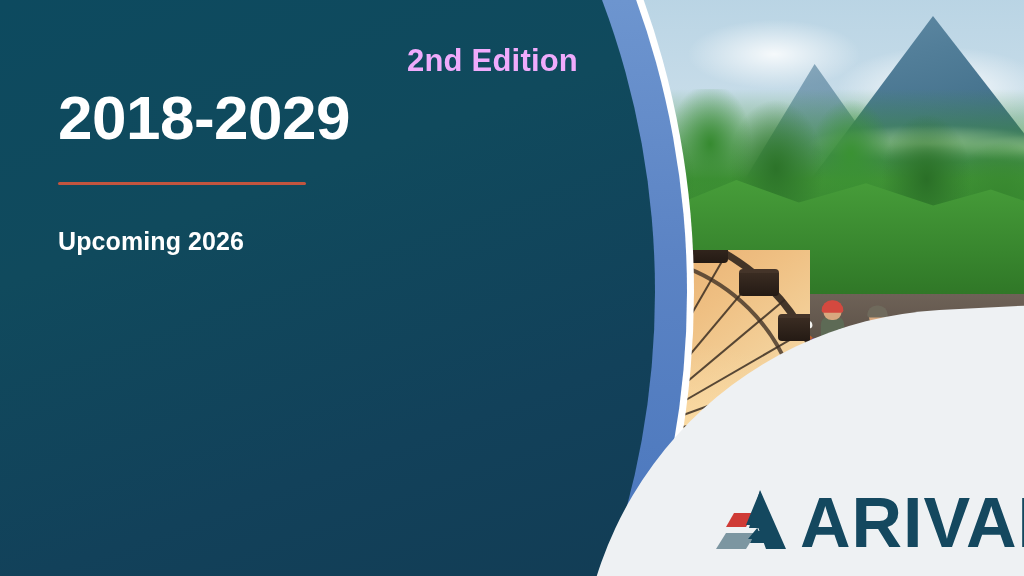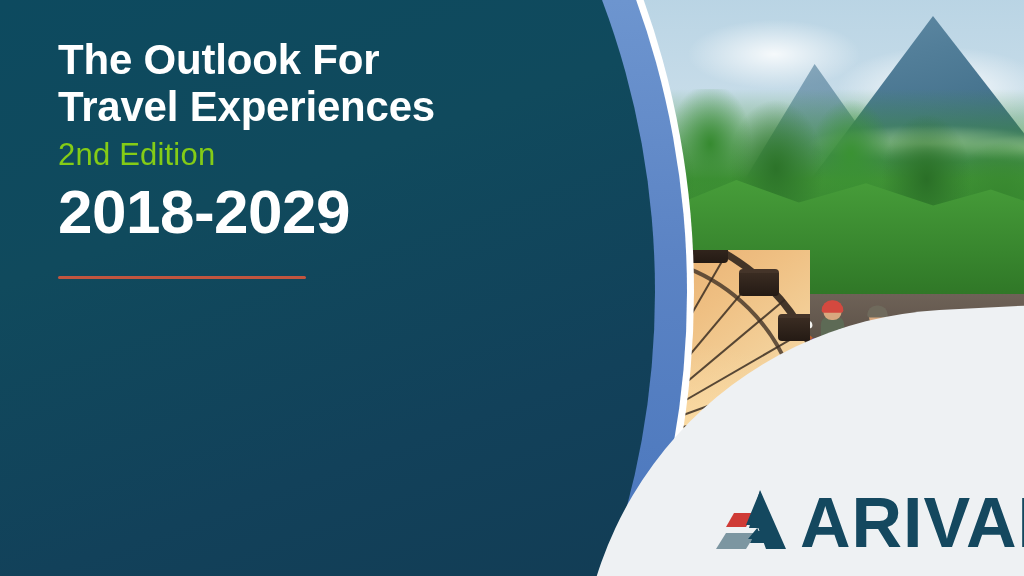--- a/index.html
+++ b/index.html
@@ -179,23 +179,23 @@
   }
 
   
   .copy{ position:absolute; left:58px; top:36px; width:520px; z-index:6; }
   .title{
     color:#ffffff;
     font-size:42px; line-height:1.12; font-weight:700;
     letter-spacing:-0.2px;
   }
   .edition{
-    color:#84cc16;
-    font-size:31px; line-height:1.25; font-weight:400;
-    margin-top:6px; letter-spacing:.2px;
+    color:#f0abfc;
+    font-size:31px; line-height:1.25; font-weight:700;
+    margin-top:6px; letter-spacing:.2px;text-align:right;
   }
   .years{
     color:#ffffff;
     font-size:62px; line-height:1.08; font-weight:700;
     margin-top:4px; letter-spacing:-0.5px;
   }
   .rule{
     width:248px; height:3px; background:#c2553f; margin-top:30px; border-radius:2px;
   }
   .upcoming{
@@ -366,27 +366,24 @@
         </div>
     </div>
   </div>
 
   <div class="white-edge"></div>
   <div class="blue-arc"></div>
   <div class="brand-panel"></div>
   <div class="logo-panel"></div>
 
   <div class="copy">
-    <div class="title">
-      <div>The Outlook For</div>
-      <div>Travel Experiences</div>
-    </div>
     <div class="edition">2nd Edition</div>
     <div class="years">2018-2029</div>
     <div class="rule"></div>
+    <div class="upcoming">Upcoming 2026</div>
   </div>
 
   <div class="logo">
     <svg class="logo-mark" viewBox="0 0 78 72" aria-hidden="true">
       <polygon points="18,26 38,26 30,40 10,40" fill="#cf3b36"></polygon>
       <polygon points="10,46 40,46 30,62 0,62" fill="#7c96a1"></polygon>
       <path d="M44 4 L66 62 L50 62 L42 40 L32 52 L46 52 L40 38 L30 38 L44 4 Z" fill="#14485f"></path>
       <path d="M44 3 L70 62 L52 62 L43.5 41 L33 41 L44 3 Z" fill="#14485f"></path>
       <path d="M40 44 L62 44 L56 56 L34 56 Z" fill="#14485f"></path>
     </svg>

